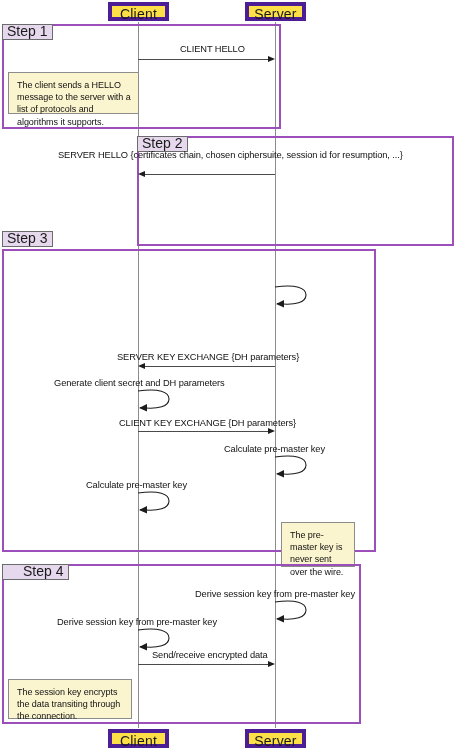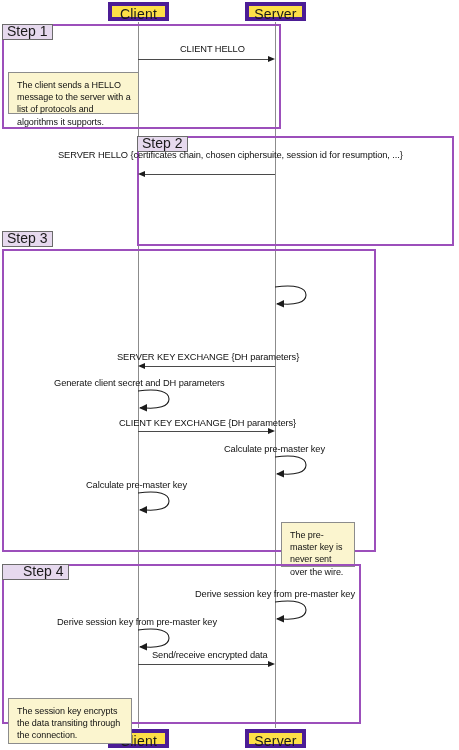--- a/index.html
+++ b/index.html
@@ -162,15 +162,15 @@
   <div class="msg-label" style="left:57px; top:617px;">Derive session key from pre-master key</div>
   <svg class="self-loop" style="left:137px; top:627px;" width="36" height="26" viewBox="0 0 36 26">
     <path d="M1,3 C22,0 32,4 32,11 C32,18 22,22 3,19.5" fill="none" stroke="#1c1c1c" stroke-width="1.1"></path>
     <polygon points="10,16 2,20 10,23.4" fill="#1c1c1c"></polygon>
   </svg>
 
   <div class="msg-label" style="left:152px; top:650px;text-align:right;">Send/receive encrypted data</div>
   <div class="arrow-line" style="left:138px; top:664px; width:131px;"></div>
   <div class="arrow-head right" style="left:268px; top:661px;"></div>
 
-  <div class="note" style="left:8px; top:698px; width:124px; height:46px;">The session key encrypts the data transiting through the connection.</div>
+  <div class="note" style="left:8px; top:679px; width:124px; height:40px;">The session key encrypts the data transiting through the connection.</div>
 
 </div>
 
 </body></html>

